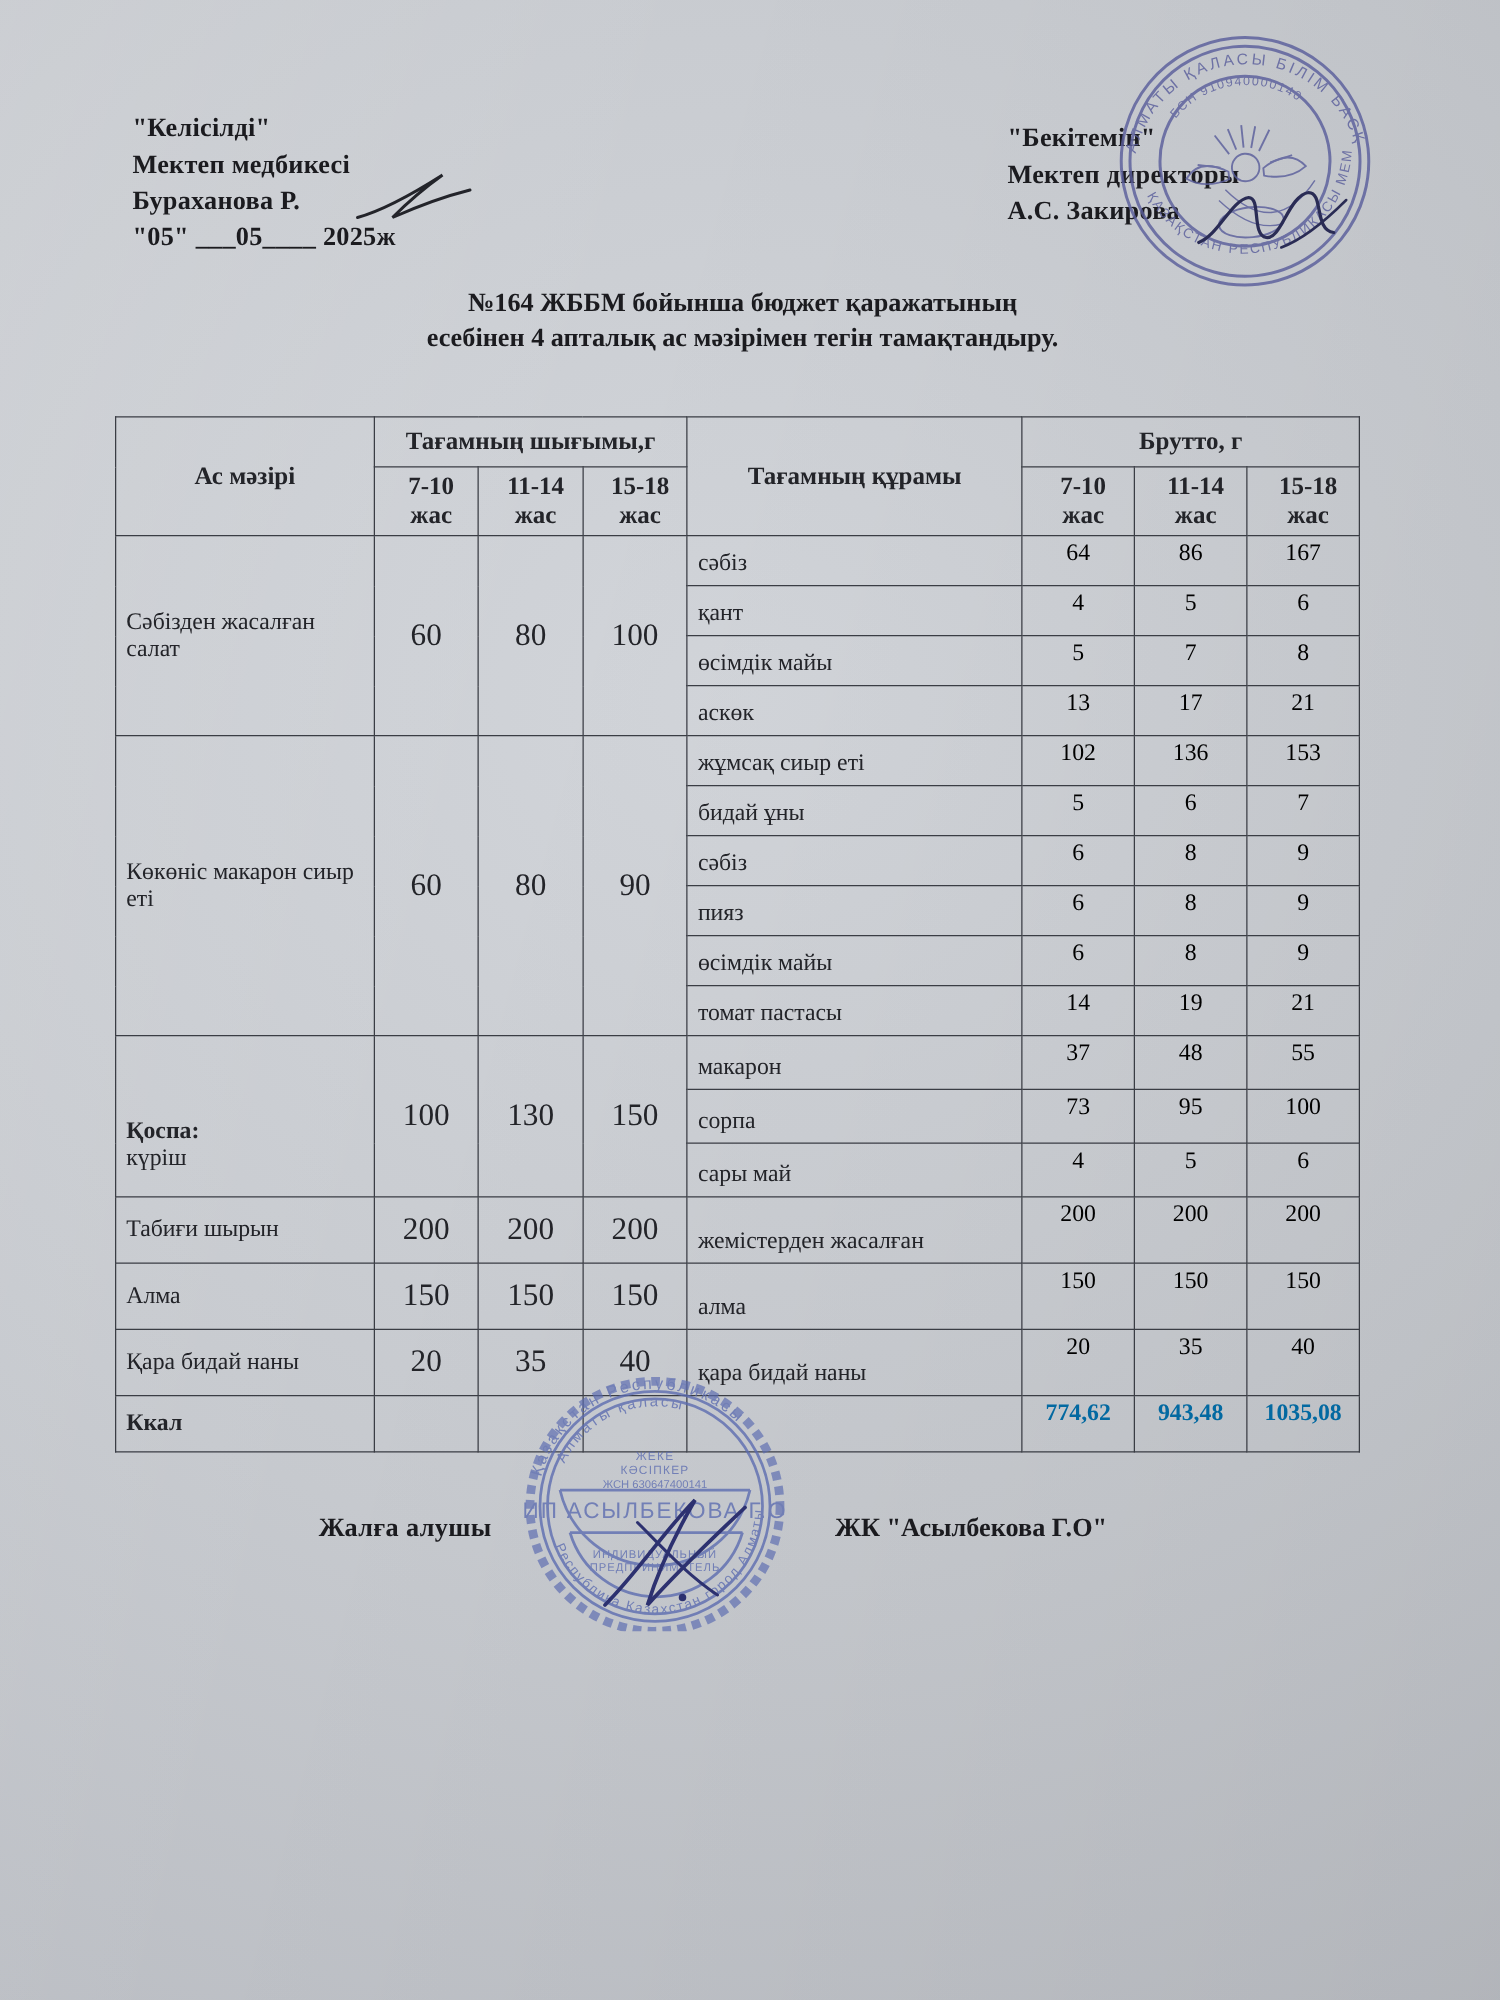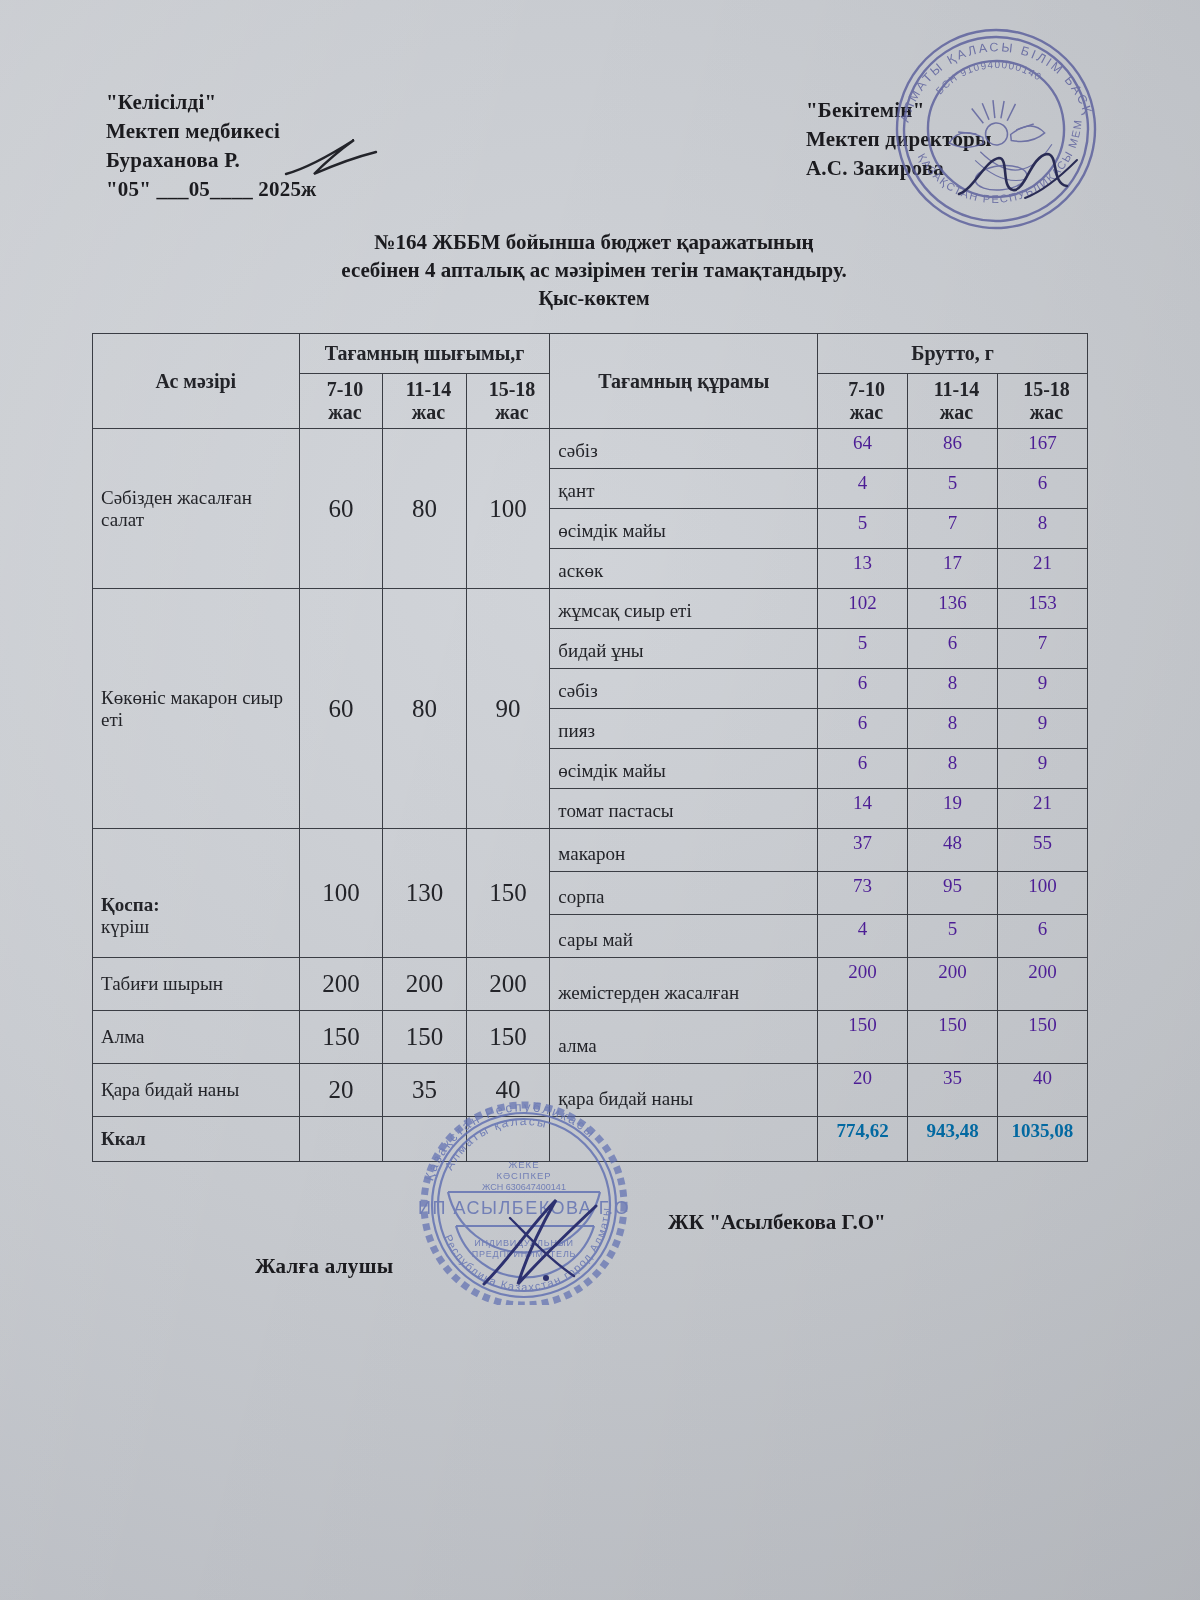--- a/index.html
+++ b/index.html
@@ -56,38 +56,38 @@
     background:transparent;
   }
   th{font-weight:bold;text-align:center;font-size:20px;}
   .c-menu{width:193px;}
   .c-out{width:78px;}
   .c-comp{width:250px;}
   .c-br{width:84px;}
   td.num,th.num{text-align:center;padding-left:16px;}
   td.menu{vertical-align:middle;text-align:left;}
   td.comp{text-align:left;vertical-align:bottom;padding-bottom:6px;}
-  td.brutto{text-align:center;vertical-align:top;color:#4c1d95;padding-top:3px;}
+  td.brutto{text-align:center;vertical-align:top;color:#000000;padding-top:3px;}
   td.outv{text-align:center;vertical-align:middle;font-size:25px;}
   .hdr-sub{height:46px;}
   .hdr-top{height:40px;}
   .kcal td{font-weight:bold;}
   .kcal .kv{font-weight:bold;color:#0369a1;}
   .bold{font-weight:bold;margin-top:46px;}
 
   
   .r-sal td{height:29px;}
   .r-meat td{height:29px;}
   .r-gar td{height:32px;}
   .r-big td{height:42px;}
   .r-kcal td{height:36px;}
 
   
   .footer{
-    position:absolute;left:255px;top:1254px;
+    position:absolute;left:255px;top:1210px;
     font-weight:bold;font-size:21px;letter-spacing:.3px;
   }
   .footer-right{position:absolute;left:668px;top:1210px;font-weight:bold;font-size:21px;}
 
   
   .stamp{position:absolute;pointer-events:none;}
   .stamp svg{display:block;}
   .stamp-top{left:886px;top:18px;width:220px;height:222px;opacity:.82;
     transform:rotate(-6deg);}
   .stamp-bot{left:408px;top:1100px;width:232px;height:205px;opacity:.78;}
@@ -111,21 +111,20 @@
 
   <div class="hdr-right">
     <div>"Бекітемін"</div>
     <div>Мектеп директоры</div>
     <div>А.С. Закирова</div>
   </div>
 
   <div class="title">
     <div>№164 ЖББМ бойынша бюджет қаражатының</div>
     <div>есебінен 4 апталық ас мәзірімен тегін тамақтандыру.</div>
-    <div class="l3">Қыс-көктем</div>
   </div>
 
   <div class="tbl-wrap">
     <table>
       <colgroup>
         <col class="c-menu">
           <col class="c-out">
           <col class="c-out">
           <col class="c-out">
         <col class="c-comp">

